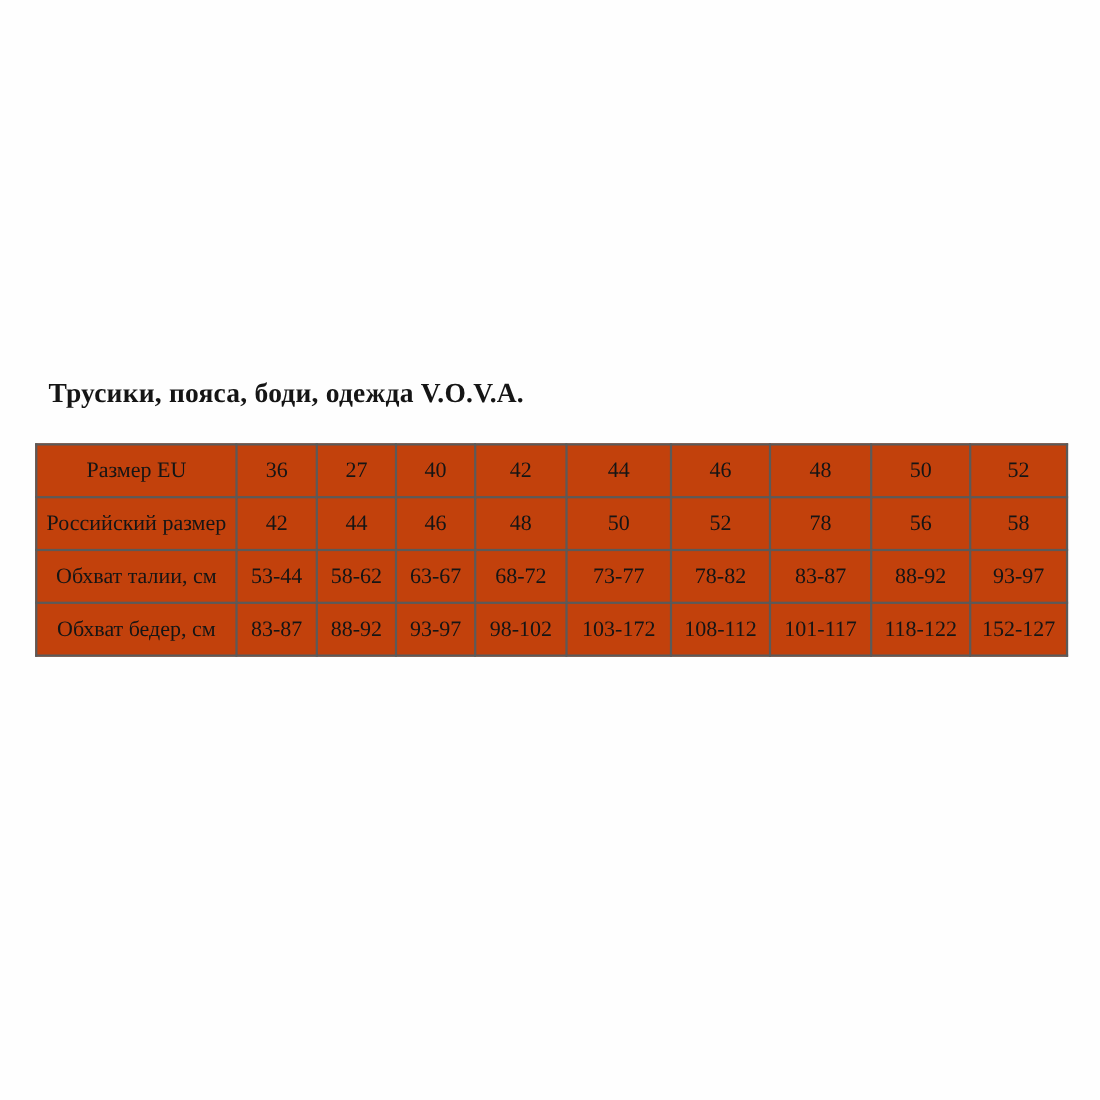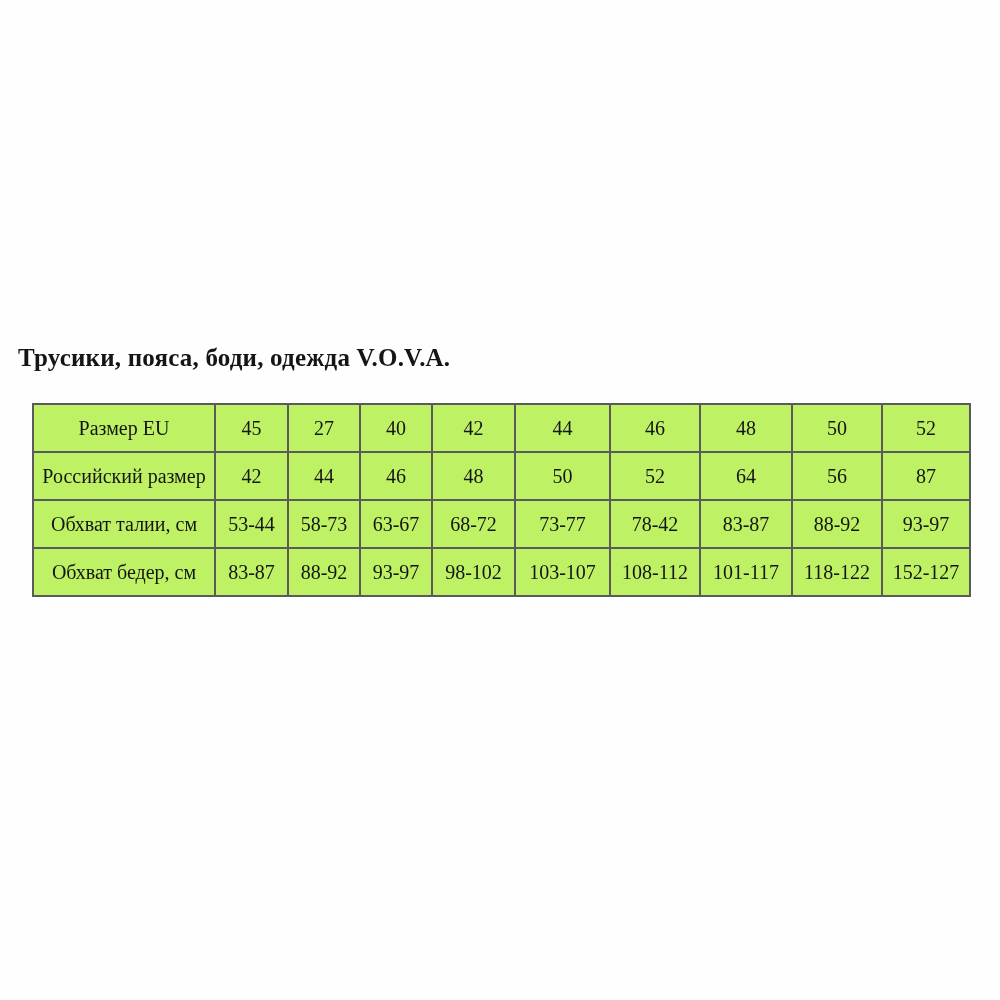--- a/index.html
+++ b/index.html
@@ -10,35 +10,35 @@
     width: 1000px;
     height: 1000px;
     background: #fefefe;
     position: relative;
     font-family: "Liberation Serif", "DejaVu Serif", serif;
     color: #151515;
     overflow: hidden;
   }
   .page-title {
     position: absolute;
-    left: 18px;
+    left: 44px;
     top: 344px;
     margin: 0;
     font-size: 25px;
     font-weight: bold;
     letter-spacing: 0.2px;
     white-space: nowrap;
   }
   .size-table {
     position: absolute;
     left: 32px;
     top: 403px;
     border-collapse: collapse;
     table-layout: fixed;
-    background: #bef264;
+    background: #c2410c;
   }
   .size-table td {
     border: 2px solid #5a5a5a;
     text-align: center;
     vertical-align: middle;
     font-size: 20px;
     height: 46px;
     padding: 0 3px;
     white-space: nowrap;
     overflow: hidden;
@@ -58,60 +58,60 @@
     <col style="width:83px">
     <col style="width:95px">
     <col style="width:90px">
     <col style="width:92px">
     <col style="width:90px">
     <col style="width:88px">
   </colgroup>
   <tbody>
       <tr>
         <td>Размер EU</td>
-        <td>45</td>
+        <td>36</td>
         <td>27</td>
         <td>40</td>
         <td>42</td>
         <td>44</td>
         <td>46</td>
         <td>48</td>
         <td>50</td>
         <td>52</td>
       </tr>
       <tr>
         <td>Российский размер</td>
         <td>42</td>
         <td>44</td>
         <td>46</td>
         <td>48</td>
         <td>50</td>
         <td>52</td>
-        <td>64</td>
+        <td>78</td>
         <td>56</td>
-        <td>87</td>
+        <td>58</td>
       </tr>
       <tr>
         <td>Обхват талии, см</td>
         <td>53-44</td>
-        <td>58-73</td>
+        <td>58-62</td>
         <td>63-67</td>
         <td>68-72</td>
         <td>73-77</td>
-        <td>78-42</td>
+        <td>78-82</td>
         <td>83-87</td>
         <td>88-92</td>
         <td>93-97</td>
       </tr>
       <tr>
         <td>Обхват бедер, см</td>
         <td>83-87</td>
         <td>88-92</td>
         <td>93-97</td>
         <td>98-102</td>
-        <td>103-107</td>
+        <td>103-172</td>
         <td>108-112</td>
         <td>101-117</td>
         <td>118-122</td>
         <td>152-127</td>
       </tr>
     </tbody>
 </table>
 
 </body></html>

